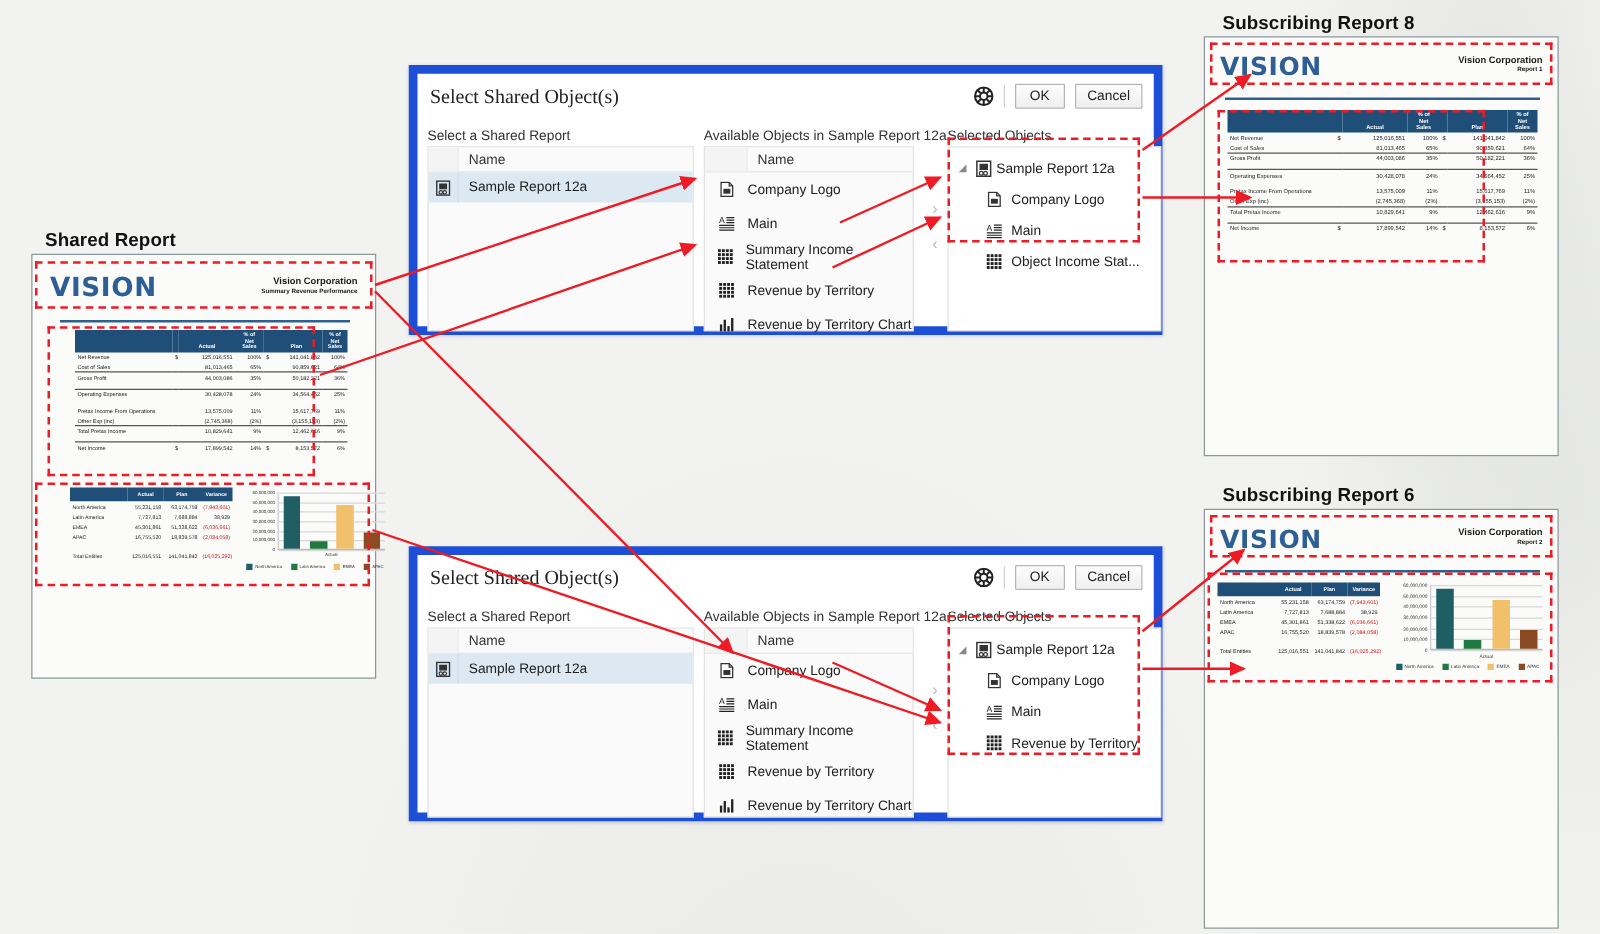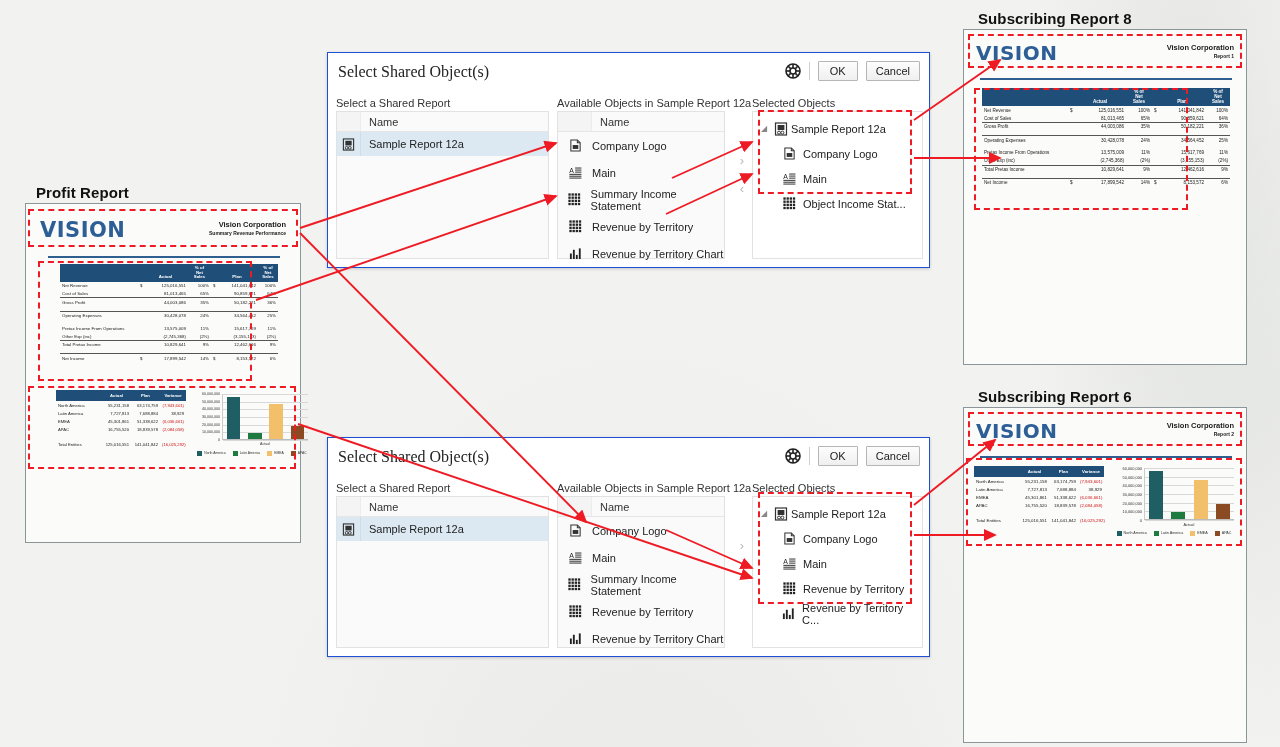--- a/index.html
+++ b/index.html
@@ -69,21 +69,21 @@
   .chart .gl{ position:absolute; left:0; right:0; height:1px; background:#d8d8d8; }
   .chart .ytick{ position:absolute; right:calc(100% + 3px); transform:translateY(-50%); color:#333; white-space:nowrap; }
   .chart .bars{ position:absolute; bottom:0; display:flex; align-items:flex-end; justify-content:space-around; }
   .chart .bar{ width:16%; }
   .chart .xlabel{ position:absolute; width:100%; text-align:center; color:#333; }
   .chart .legend{ position:absolute; width:100%; display:flex; justify-content:center; gap:7px; color:#333; }
   .chart .legend span.sw{ display:inline-block; width:5px; height:5px; margin-right:2px; vertical-align:middle; }
 
   
   .dialog{
-    position:absolute; background:#fff; border:1px solid #1d4ed8;
+    position:absolute; background:#fff; border:7px solid #1d4ed8;
     box-shadow:0 1px 3px rgba(0,0,0,.18);
   }
   .dlg-title{
     position:absolute; left:10px; top:10px;
     font-family:"Liberation Serif", serif; font-size:16px; color:#222;
   }
   .dlg-actions{ position:absolute; right:9px; top:8px; display:flex; align-items:center; gap:8px; }
   .helpicon{ width:16px; height:16px; display:block; }
   .vsep{ width:1px; height:18px; background:#cfcfcf; }
   .btn{
@@ -115,21 +115,21 @@
   .hl{ position:absolute; border:2px dashed #ee1b24; pointer-events:none; }
   
   svg.arrows{ position:absolute; left:0; top:0; width:1280px; height:747px; pointer-events:none; }
 </style>
 </head>
 <body>
 
 <div class="bg-texture"></div>
 <div class="bg-texture2"></div>
 
-<div class="caption" style="left:36px; top:184px;">Profit Report</div>
+<div class="caption" style="left:36px; top:184px;">Shared Report</div>
 
 <div class="report-paper" id="shared-paper" style="left:25px; top:203px; width:276px; height:340px;">
   <div style="position:absolute; left:10px; top:10px; right:10px; height:34px;">
     <div class="vision-logo" style="position:absolute; left:4px; top:4px; font-size:21px;"><span>VISION</span></div>
     <div style="position:absolute; right:4px; top:6px;">
       <div class="corp-name" style="font-size:7.5px;">Vision Corporation</div>
       <div class="corp-sub" style="font-size:5px; margin-top:1px;">Summary Revenue Performance</div>
     </div>
   </div>
   <div class="rule" style="position:absolute; left:22px; top:52px; width:232px; height:2px;"></div>
@@ -977,33 +977,20 @@
               <rect x="7.2" y="7.2" width="2.5" height="2.5" fill="#222"></rect>
               <rect x="10.6" y="7.2" width="2.5" height="2.5" fill="#222"></rect>
               <rect x="0.4" y="10.6" width="2.5" height="2.5" fill="#222"></rect>
               <rect x="3.8" y="10.6" width="2.5" height="2.5" fill="#222"></rect>
               <rect x="7.2" y="10.6" width="2.5" height="2.5" fill="#222"></rect>
               <rect x="10.6" y="10.6" width="2.5" height="2.5" fill="#222"></rect>
             </svg>
           </span>
        <span style="padding-left:4px">Revenue by Territory</span>
      </div>
-        <div class="tree-row child">
-       <span class="ico">
-            <svg viewBox="0 0 14 14" width="13" height="13">
-              <g fill="#222">
-                <rect x="1" y="7" width="2" height="6"></rect>
-                <rect x="4.2" y="3" width="2" height="10"></rect>
-                <rect x="7.4" y="8.5" width="2" height="4.5"></rect>
-                <rect x="10.6" y="1.5" width="2" height="11.5"></rect>
-              </g>
-            </svg>
-          </span>
-       <span style="padding-left:4px">Revenue by Territory C...</span>
-     </div>
       </div>
   </div>
 </div>
 <div class="hl" style="left:758px; top:492px; width:154px; height:112px;"></div>
 
 <svg class="arrows">
   <defs>
     <marker id="ah" markerWidth="7" markerHeight="7" refX="6" refY="3.2" orient="auto">
       <path d="M0,0 L7,3.2 L0,6.4 z" fill="#ee1b24"></path>
     </marker>

